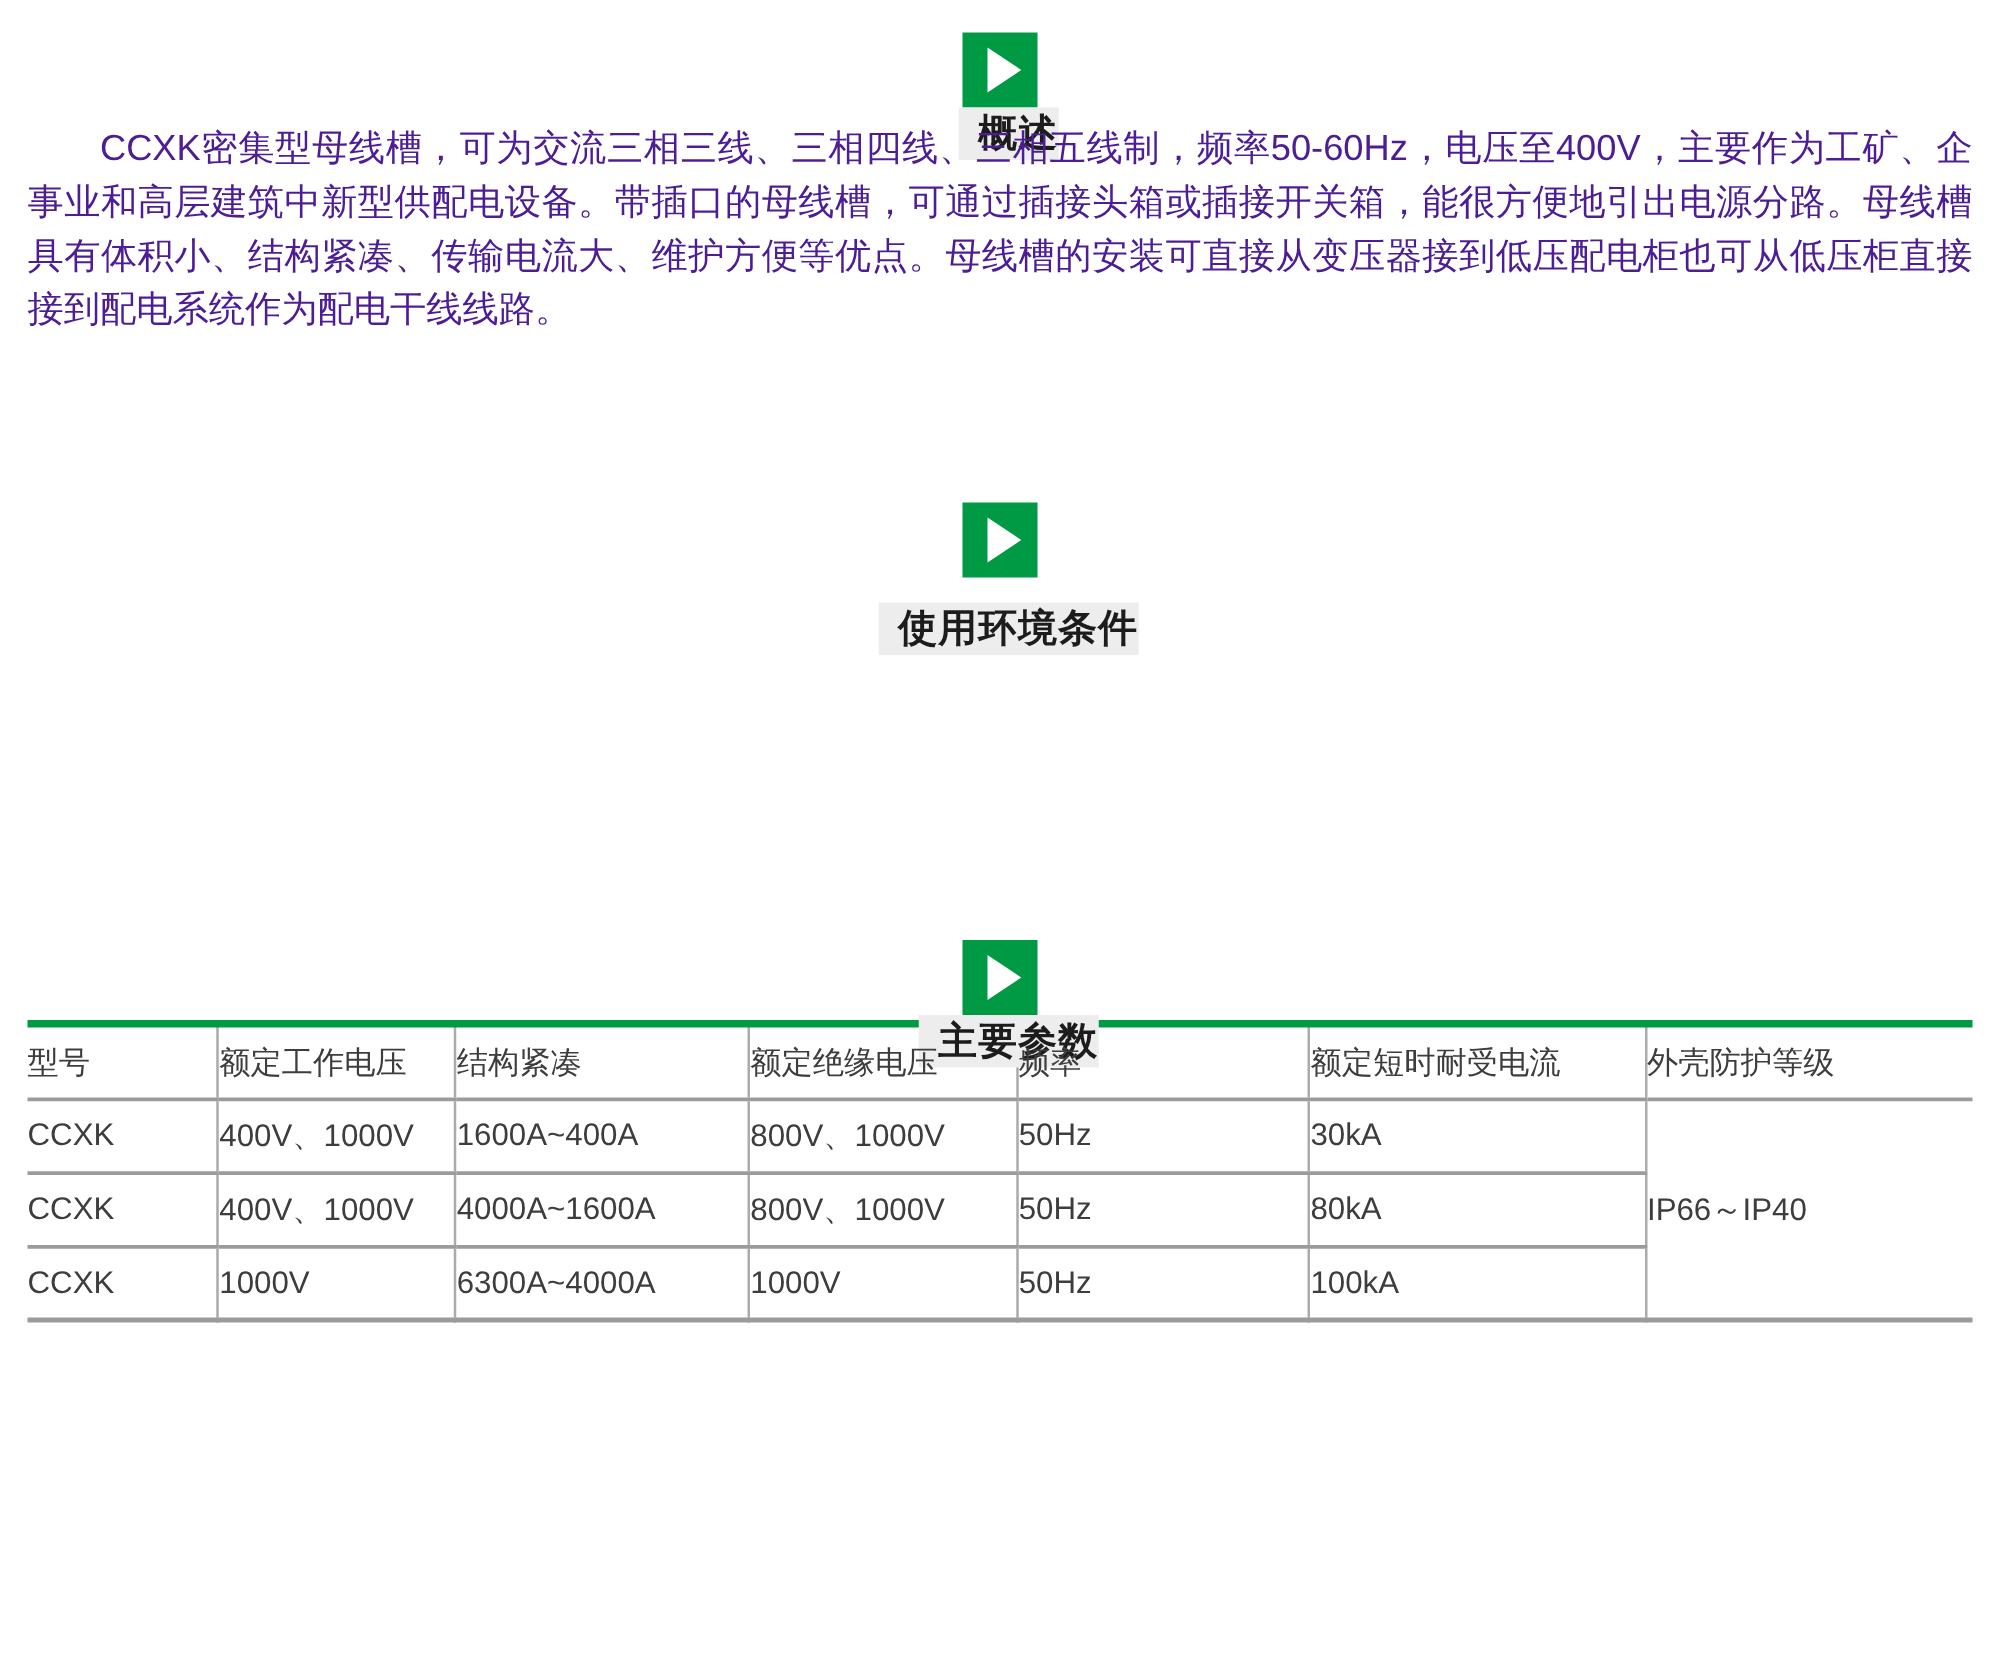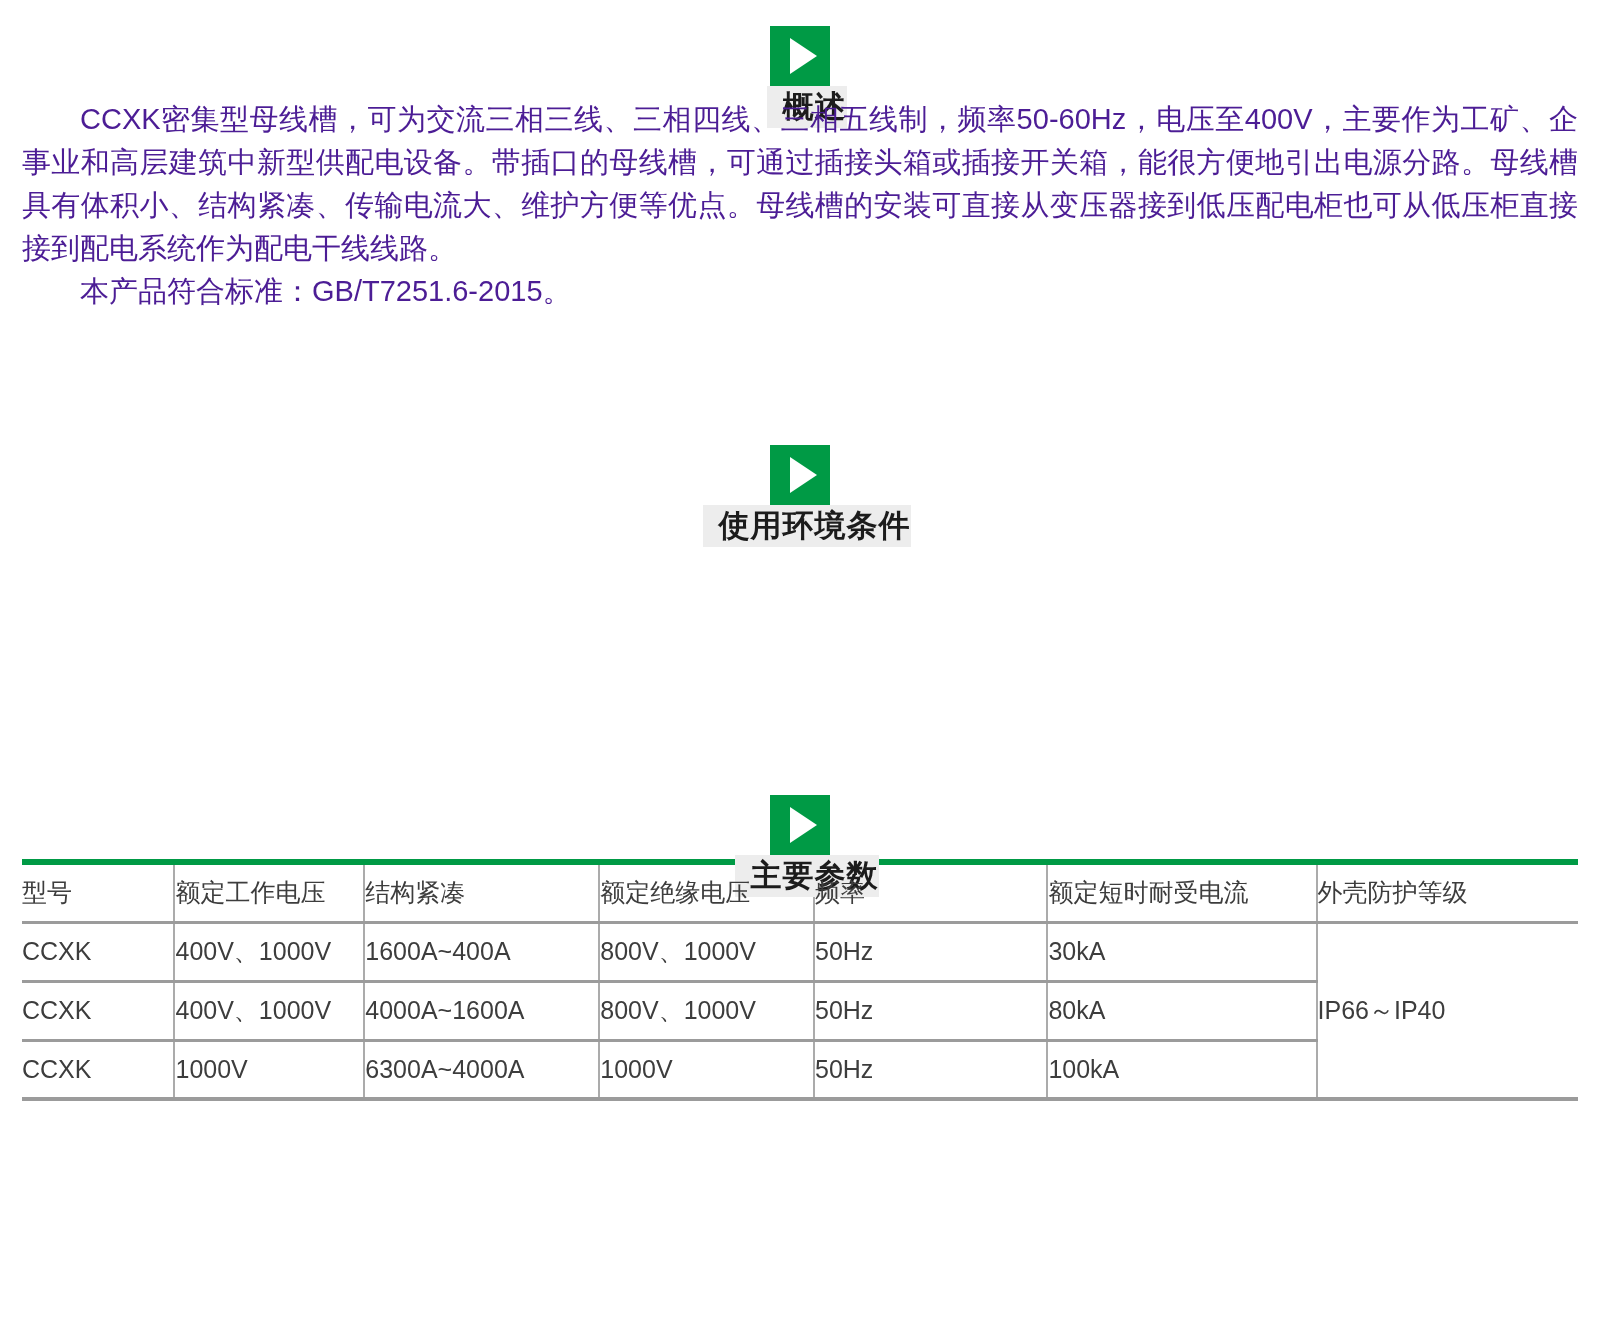--- a/index.html
+++ b/index.html
@@ -53,21 +53,21 @@
 
   
   .overview-block { margin: 12px 22px 0 22px; }
   .overview-block p {
     font-size: 29px;
     line-height: 43px;
     text-align: justify;
     text-indent: 2em;
     color: #4c1d95;
   }
-  .section-env { margin-top: 132px; }
+  .section-env { margin-top: 132px; gap: 20px; }
   .env-list {
     list-style: none;
     margin: 10px 22px 0 73px;
   }
   .env-list li {
     font-size: 29px;
     line-height: 41px;
     color: #3d3d3d;
   }
   .section-params { margin-top: 290px; }
@@ -105,21 +105,20 @@
     <span class="play-square">
       <span class="play-triangle"></span>
     </span>
     <div class="header-bar">
       <span class="header-title">概述</span>
     </div>
   </div>
 
   <div class="overview-block">
     <p>CCXK密集型母线槽，可为交流三相三线、三相四线、三相五线制，频率50-60Hz，电压至400V，主要作为工矿、企事业和高层建筑中新型供配电设备。带插口的母线槽，可通过插接头箱或插接开关箱，能很方便地引出电源分路。母线槽具有体积小、结构紧凑、传输电流大、维护方便等优点。母线槽的安装可直接从变压器接到低压配电柜也可从低压柜直接接到配电系统作为配电干线线路。</p>
-    <p>本产品符合标准：GB/T7251.6-2015。</p>
   </div>
 
   <div class="section-header section-env">
     <span class="play-square">
       <span class="play-triangle"></span>
     </span>
     <div class="header-bar">
       <span class="header-title">使用环境条件</span>
     </div>
   </div>

